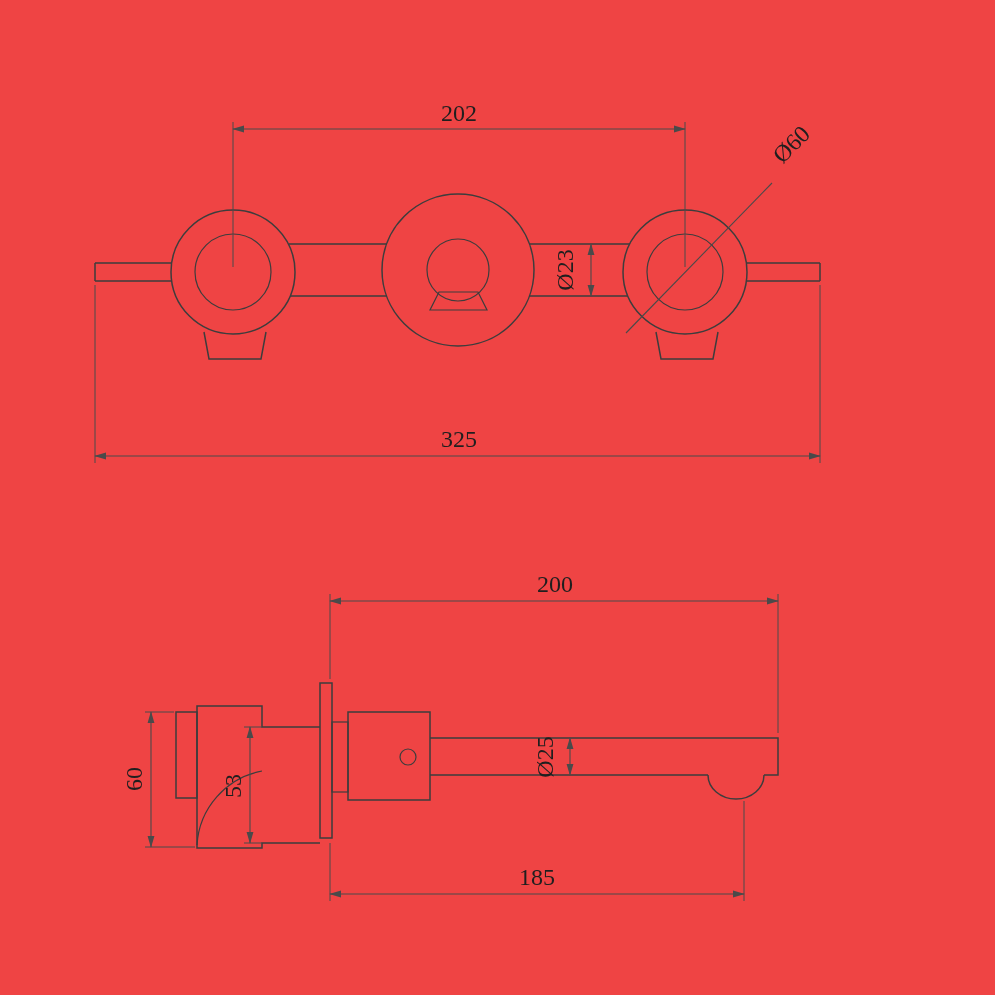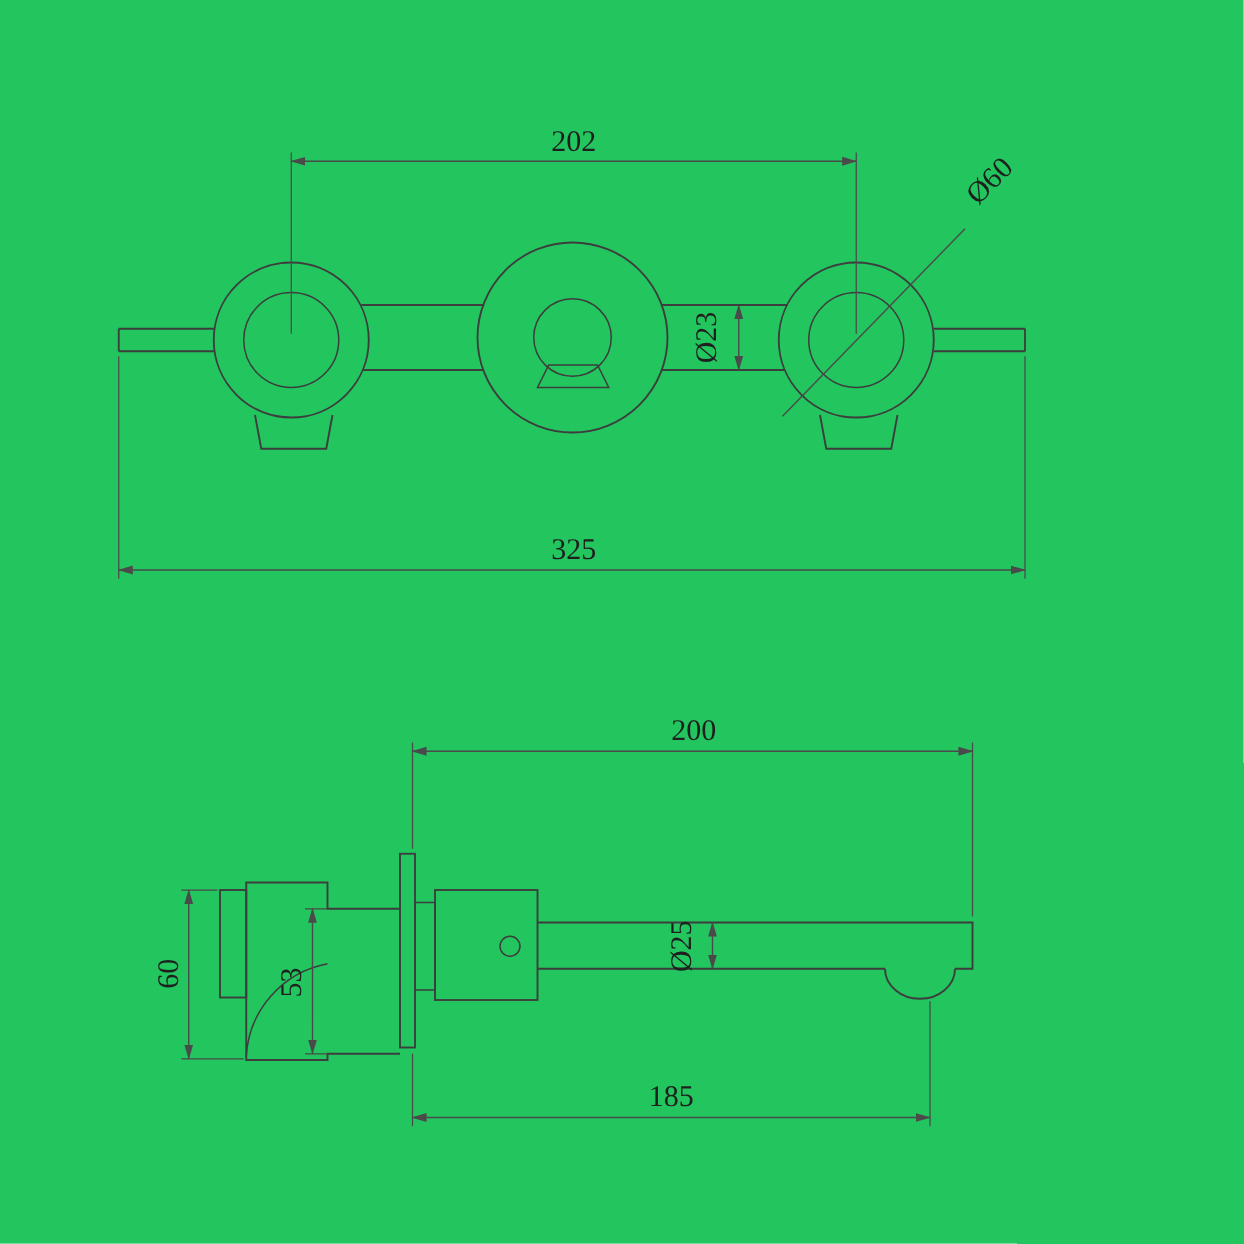--- a/index.html
+++ b/index.html
@@ -1,16 +1,16 @@
 <!DOCTYPE html>
 <html><head>
 <meta charset="utf-8">
 <style>
   html,body{margin:0;padding:0;background:#ffffff;}
-  #canvas{position:relative;width:995px;height:995px;background:#22c55e;overflow:hidden;
+  #canvas{position:relative;width:995px;height:995px;background:#ef4444;overflow:hidden;
           font-family:"Liberation Serif", serif;}
   svg{display:block;}
   .geo{fill:none;stroke:#3d3d3d;stroke-width:1.5;stroke-linecap:butt;stroke-linejoin:miter;}
   .geo-thin{fill:none;stroke:#3d3d3d;stroke-width:1.2;}
   .ext{fill:none;stroke:#4a4a4a;stroke-width:1;}
   .dim{fill:none;stroke:#4a4a4a;stroke-width:1.1;}
   .lead{fill:none;stroke:#4a4a4a;stroke-width:1.1;}
   .dim-text{font-family:"Liberation Serif", serif;font-size:24px;fill:#1f1f1f;}
 </style>
 </head>

